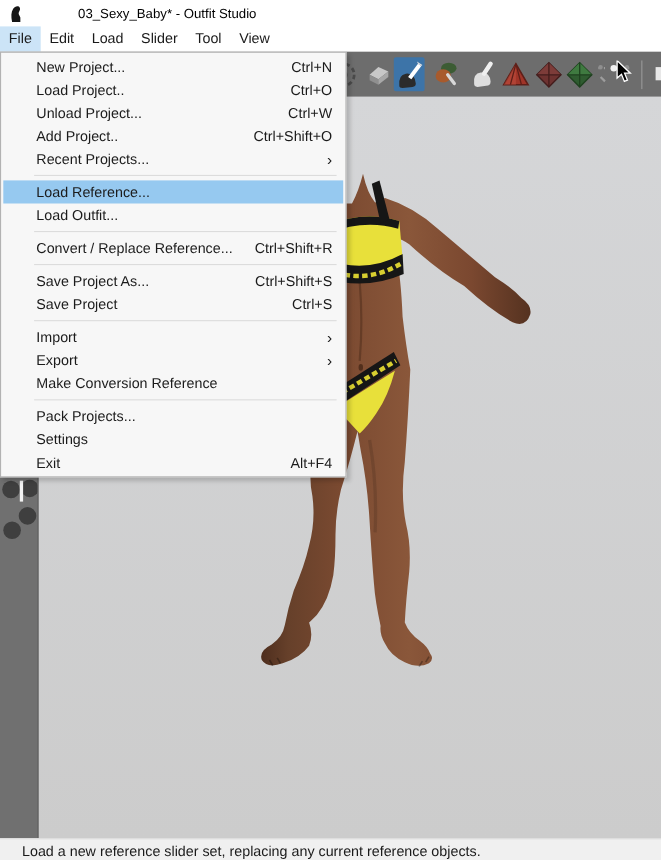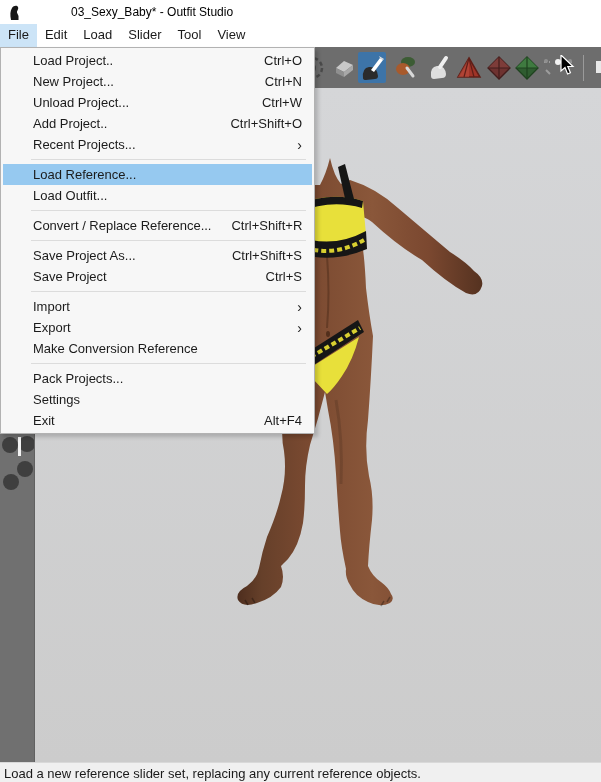--- a/index.html
+++ b/index.html
@@ -26,21 +26,21 @@
   
   .viewport{position:absolute;left:0;top:88px;width:601px;height:674px;
     background:linear-gradient(#d5d6d8,#cccccc);}
   .left-strip{position:absolute;left:0;top:0;width:34px;height:674px;background:#707070;
     border-right:1px solid #616161;}
   .model-svg{position:absolute;left:0;top:0;}
 
   
   .statusbar{position:absolute;left:0;top:762px;width:601px;height:20px;background:#f0f0f0;
     border-top:1px solid #d9d9d9;font-size:13px;color:#1a1a1a;display:flex;align-items:center;}
-  .statusbar span{padding-left:4px;}
+  .statusbar span{padding-left:20px;}
 
   
   .menu-popup{position:absolute;left:0;top:47px;width:313px;background:#f7f7f7;
     border:1px solid #b2b2b2;box-shadow:3px 3px 4px rgba(0,0,0,.18);padding:2px 0;z-index:20;
     font-size:13px;color:#1b1b1b;}
   .mi{display:flex;align-items:center;height:21px;padding:0 10px 0 30px;margin:0 2px;cursor:default;}
   .mi .label{flex:1;white-space:nowrap;}
   .mi .sc{white-space:nowrap;padding-left:20px;}
   .mi .arr{font-size:14px;padding-left:20px;line-height:1;}
   .mi.highlight{background:#96c9f0;}
@@ -191,26 +191,26 @@
       <path fill="#e8e03a" d="M305,283 L359,249 Q353,272 342,288 Q334,300 327,306 Q317,295 305,283 Z"></path>
     </svg>
   </div>
 
   <div class="statusbar">
     <span>Load a new reference slider set, replacing any current reference objects.</span>
   </div>
 
   <div class="menu-popup">
     <div class="mi">
+      <span class="label">New Project...</span>
+      <span class="sc">Ctrl+N</span>
+    </div>
+    <div class="mi">
       <span class="label">Load Project..</span>
       <span class="sc">Ctrl+O</span>
-    </div>
-    <div class="mi">
-      <span class="label">New Project...</span>
-      <span class="sc">Ctrl+N</span>
     </div>
     <div class="mi">
       <span class="label">Unload Project...</span>
       <span class="sc">Ctrl+W</span>
     </div>
     <div class="mi">
       <span class="label">Add Project..</span>
       <span class="sc">Ctrl+Shift+O</span>
     </div>
     <div class="mi">

